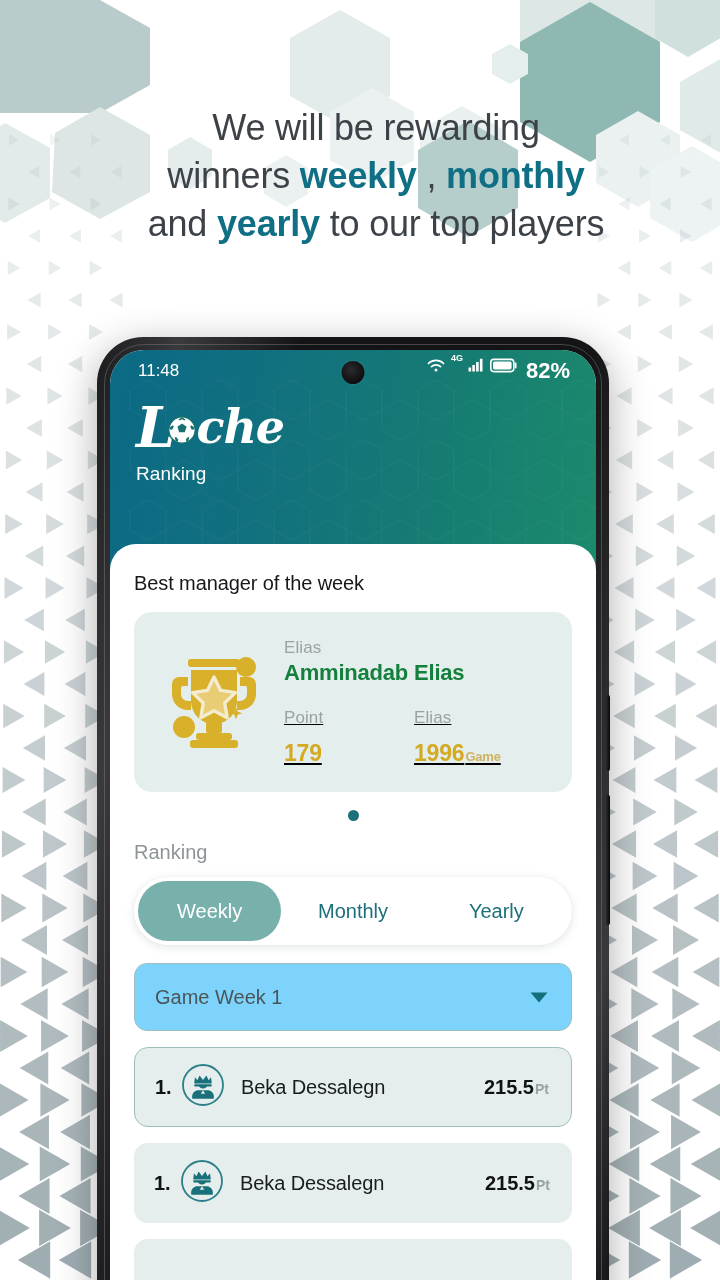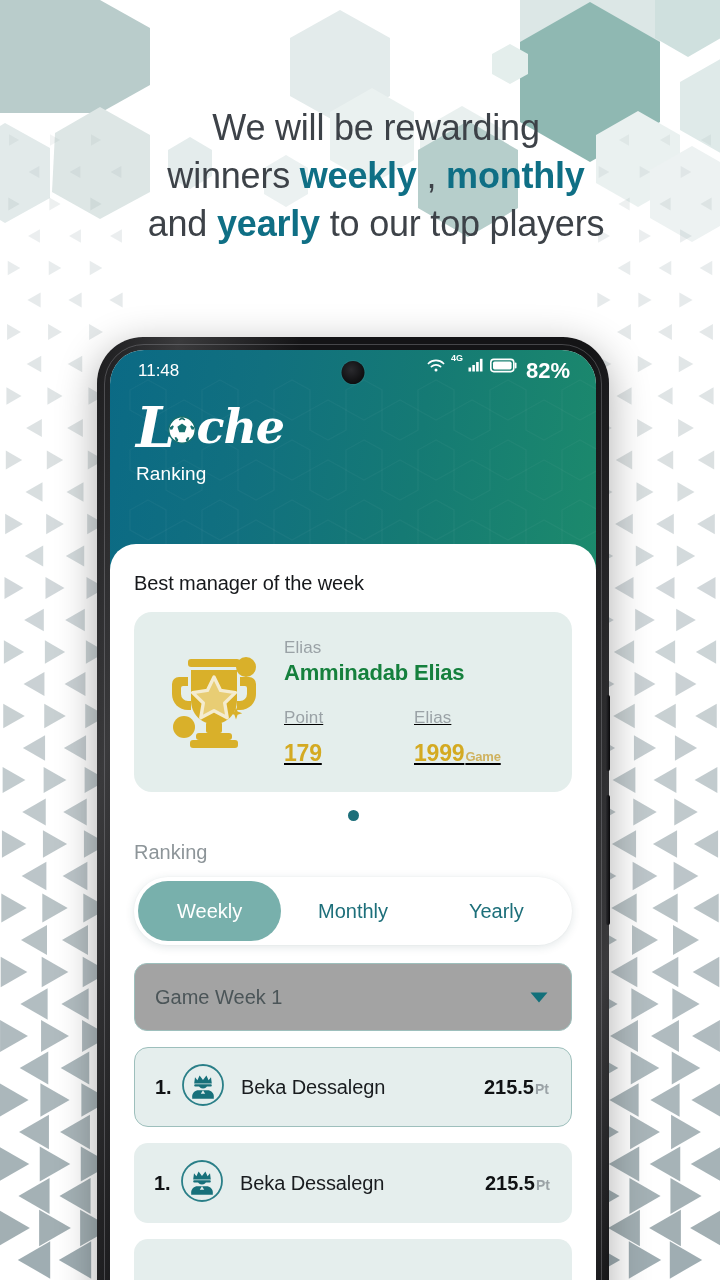--- a/index.html
+++ b/index.html
@@ -265,21 +265,21 @@
 
   .gw-select {
     margin-top: 18px;
     height: 68px;
     border: 1.5px solid #9dbfbc;
     border-radius: 13px;
     display: flex;
     align-items: center;
     justify-content: space-between;
     padding: 0 22px 0 20px;
-    background: #a3a3a3;
+    background: #7dd3fc;
   }
   .gw-text { font-size: 20px; color: #4b5558; font-weight: 400; }
 
   .rank-row {
     margin-top: 16px;
     height: 80px;
     border-radius: 14px;
     background: #e5eeed;
     display: flex;
     align-items: center;
@@ -692,21 +692,21 @@
           <div class="bm-info">
             <div class="bm-lbl">Elias</div>
             <div class="bm-name">Amminadab Elias</div>
             <div class="bm-stats">
               <div class="bm-stat">
                 <div class="bm-lbl">Point</div>
                 <div class="bm-val">179</div>
               </div>
               <div class="bm-stat">
                 <div class="bm-lbl">Elias</div>
-                <div class="bm-val"><span>1999</span><span class="bm-unit">Game</span></div>
+                <div class="bm-val"><span>1996</span><span class="bm-unit">Game</span></div>
               </div>
             </div>
           </div>
         </div>
 
         <div class="dots">
           <span class="dot"></span>
         </div>
 
         <div class="rank-label">Ranking</div>

